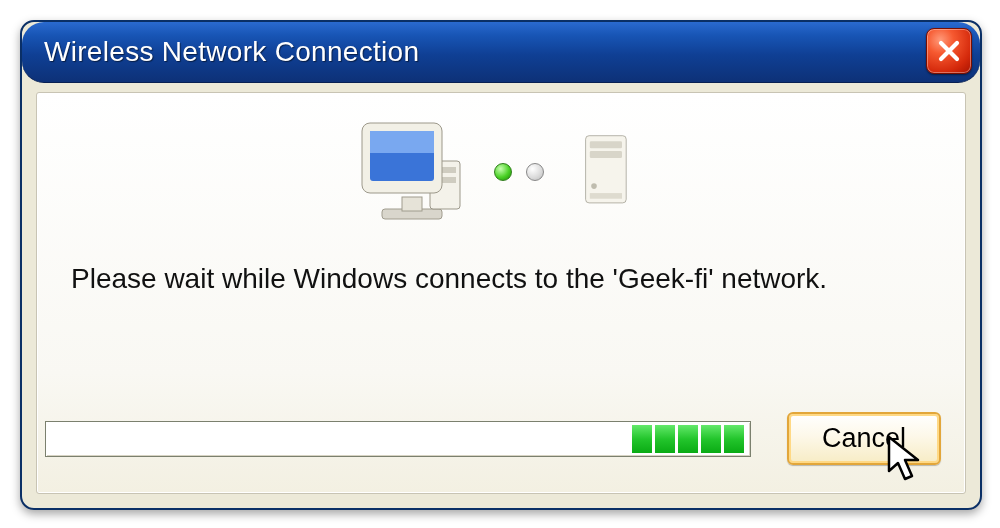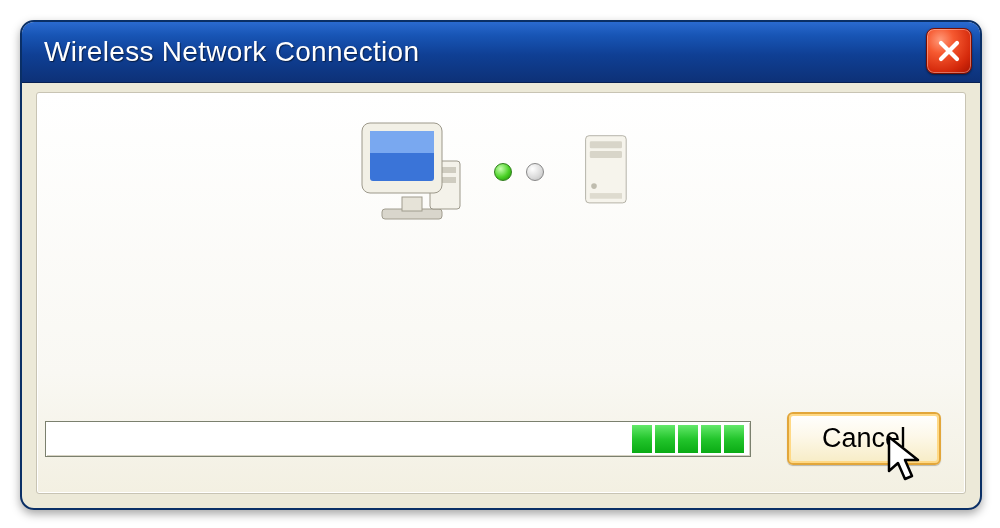--- a/index.html
+++ b/index.html
@@ -35,20 +35,21 @@
     color: #ffffff;
     font-size: 28px;
     letter-spacing: .3px;
     text-shadow: 1px 1px 1px rgba(0,0,0,.5);
     background: linear-gradient(to bottom,
        #2a6ad0 0%,
        #1855b5 22%,
        #0f3f94 55%,
        #0d3177 100%);
     border-bottom: 1px solid #082052;
+    border-radius: 22px;
   }
 
   .close-btn {
     position: absolute;
     right: 8px;
     top: 6px;
     width: 44px;
     height: 44px;
     border-radius: 8px;
     background: radial-gradient(circle at 30% 25%, #ff9a7a 0%, #f65930 30%, #d52a0c 70%, #a81200 100%);
@@ -206,20 +207,21 @@
         <svg class="server-icon" viewBox="0 0 120 110" style="width:84px">
           <rect x="28" y="6" width="58" height="96" rx="5" fill="#f6f4ec" stroke="#9a9689"></rect>
           <rect x="34" y="14" width="46" height="10" rx="2" fill="#d8d5c9"></rect>
           <rect x="34" y="28" width="46" height="10" rx="2" fill="#d8d5c9"></rect>
           <circle cx="40" cy="78" r="4" fill="#bfbcae"></circle>
           <rect x="34" y="88" width="46" height="8" fill="#dedbcf"></rect>
         </svg>
       </span>
     </div>
 
+    <div class="line1">Please wait while Windows connects to the 'Geek-fi' network.</div>
 
     <div class="bottom-row">
       <div class="progress">
         <div class="blocks">
           <div class="blk"></div>
           <div class="blk"></div>
           <div class="blk"></div>
           <div class="blk"></div>
           <div class="blk"></div>
         </div>

